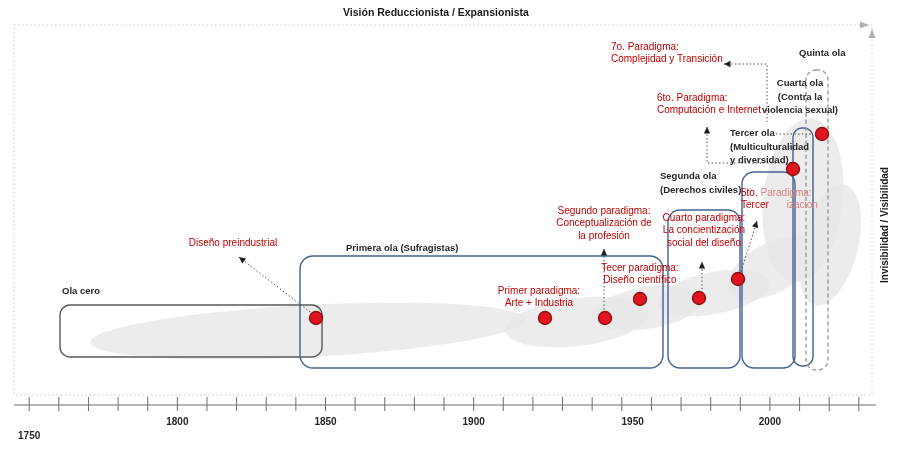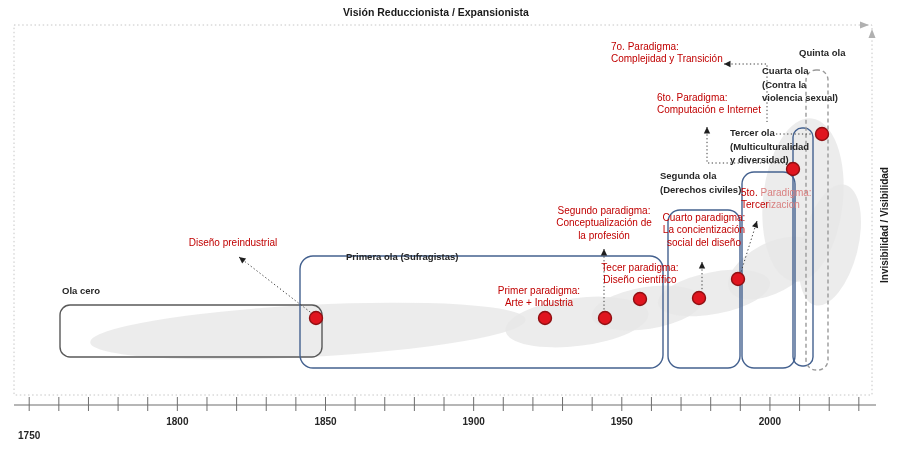--- a/index.html
+++ b/index.html
@@ -91,38 +91,38 @@
       <circle cx="793" cy="169" r="6.5" fill="#E0151F" stroke="#8F1013" stroke-width="1.4"></circle>
       <circle cx="822" cy="134" r="6.5" fill="#E0151F" stroke="#8F1013" stroke-width="1.4"></circle>
     </svg>
   <div class="title">Visión Reduccionista / Expansionista</div>
   <div class="ylabel">Invisibilidad / Visibilidad</div>
   <div id="labels">
       <div class="ylab" style="left: 7.2px; margin-top: 14px;">1750</div>
       <div class="ylab" style="left: 155.35px;">1800</div>
       <div class="ylab" style="left: 303.5px;">1850</div>
       <div class="ylab" style="left: 451.65px;">1900</div>
-      <div class="ylab" style="left: 599.8px;">1950</div>
+      <div class="ylab" style="left: 599.8px; text-align: right;">1950</div>
       <div class="ylab" style="left: 747.95px;">2000</div>
       <div class="wlabel" style="left: 62px; top: 284px;">
         <div>Ola cero</div>
       </div>
-      <div class="wlabel" style="left: 311px; top: 250px; padding-left: 35px;">
+      <div class="wlabel" style="left: 311px; top: 241px; padding-left: 35px;">
         <div>Primera ola (Sufragistas)</div>
       </div>
       <div class="wlabel" style="left: 660px; top: 169px;">
         <div>Segunda ola</div>
         <div>(Derechos civiles)</div>
       </div>
       <div class="wlabel" style="left: 730px; top: 126px;">
         <div>Tercer ola</div>
         <div>(Multiculturalidad</div>
         <div>y diversidad)</div>
       </div>
-      <div class="wlabel" style="left: 762px; top: 64px;">
+      <div class="wlabel" style="left: 762px; top: 76px; text-align: center;">
         <div>Cuarta ola</div>
         <div>(Contra la</div>
         <div>violencia sexual)</div>
       </div>
       <div class="wlabel" style="left: 799px; top: 46px;">
         <div>Quinta ola</div>
       </div>
       <div class="plabel center" style="left: 183px; top: 237px; width: 100px; color: rgb(192, 0, 0);">
         <div>Diseño preindustrial</div>
       </div>
@@ -139,21 +139,21 @@
         <div>Tecer paradigma:</div>
         <div>Diseño científico</div>
       </div>
       <div class="plabel center" style="left: 661px; top: 212px; width: 86px; color: rgb(192, 0, 0);">
         <div>Cuarto paradigma:</div>
         <div>La concientización</div>
         <div>social del diseño</div>
       </div>
       <div class="plabel" style="left: 741px; top: 187px; color: rgb(192, 0, 0);">
         <div><span>5to. </span><span style="color: rgb(217, 128, 128);">Paradigma:</span></div>
-        <div><span>Tercer</span><span style="color: rgb(217, 128, 128);">izacion</span></div>
+        <div><span>Tercer</span><span style="color: rgb(217, 128, 128); margin-left: 18px;">izacion</span></div>
       </div>
       <div class="plabel" style="left: 657px; top: 92px; color: rgb(192, 0, 0);">
         <div>6to. Paradigma:</div>
         <div>Computación e Internet</div>
       </div>
       <div class="plabel" style="left: 611px; top: 41px; color: rgb(192, 0, 0);">
         <div>7o. Paradigma:</div>
         <div>Complejidad y Transición</div>
       </div>
     </div>

